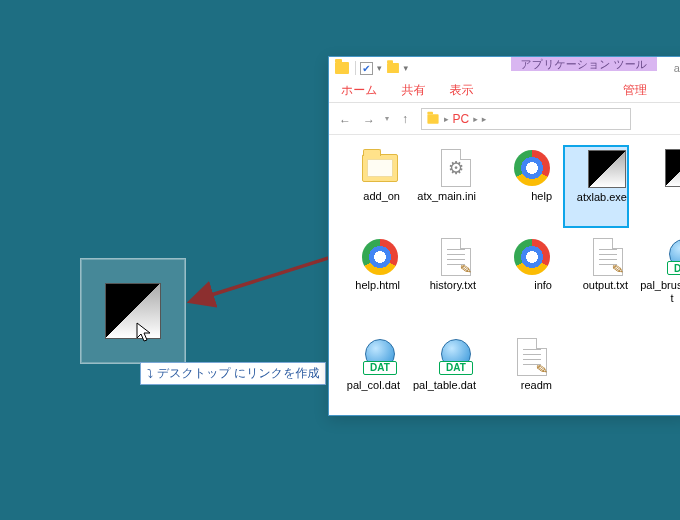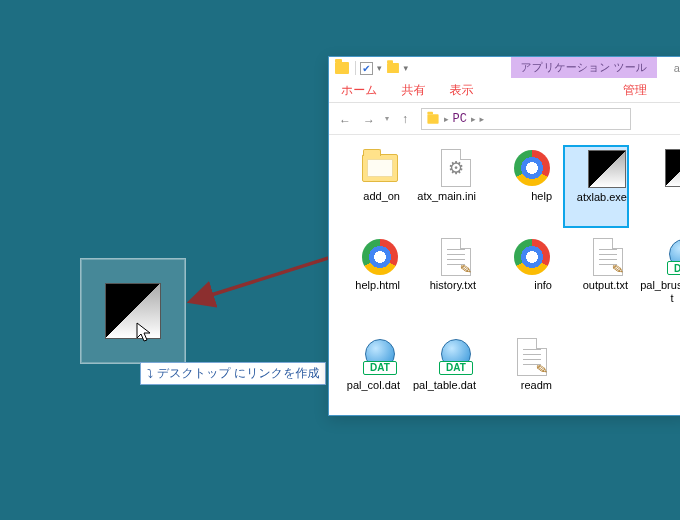--- a/index.html
+++ b/index.html
@@ -61,21 +61,21 @@
     cursor: pointer;
   }
   .tab-file {
     background: #1e90e2;
     color: #fff;
     padding: 0 14px;
   }
   .ctx-tools {
     position: absolute;
     right: 30px; top: -22px;
-    height: 21px;
+    height: 14px;
     background: #d9b6f1;
     color: #6a4a8a;
     padding: 0 10px;
     display: flex; align-items: center;
     font-size: 11px;
   }
   .tab-manage {
     margin-left: auto;
     padding: 0 40px 0 20px;
   }
@@ -95,21 +95,21 @@
   .nav-btn { width:16px; text-align:center; color:#777; cursor:pointer; }
   .nav-caret { font-size:8px; color:#999; }
   .addr {
     flex:0 0 auto;
     height:22px;
     border:1px solid #ccc;
     display:flex; align-items:center;
     padding: 0 4px; gap:4px;
     min-width: 210px;
   }
-  .addr .seg { color:#701a75;font-family:Liberation Mono, monospace; }
+  .addr .seg { color:#ef4444; }
   .addr .sep { color:#888; font-size:9px; }
 
   
   .files {
     padding: 10px 6px 0 6px;
     display: grid;
     grid-template-columns: repeat(5, 66px);
     column-gap: 10px;
     row-gap: 6px;
     overflow: hidden;

